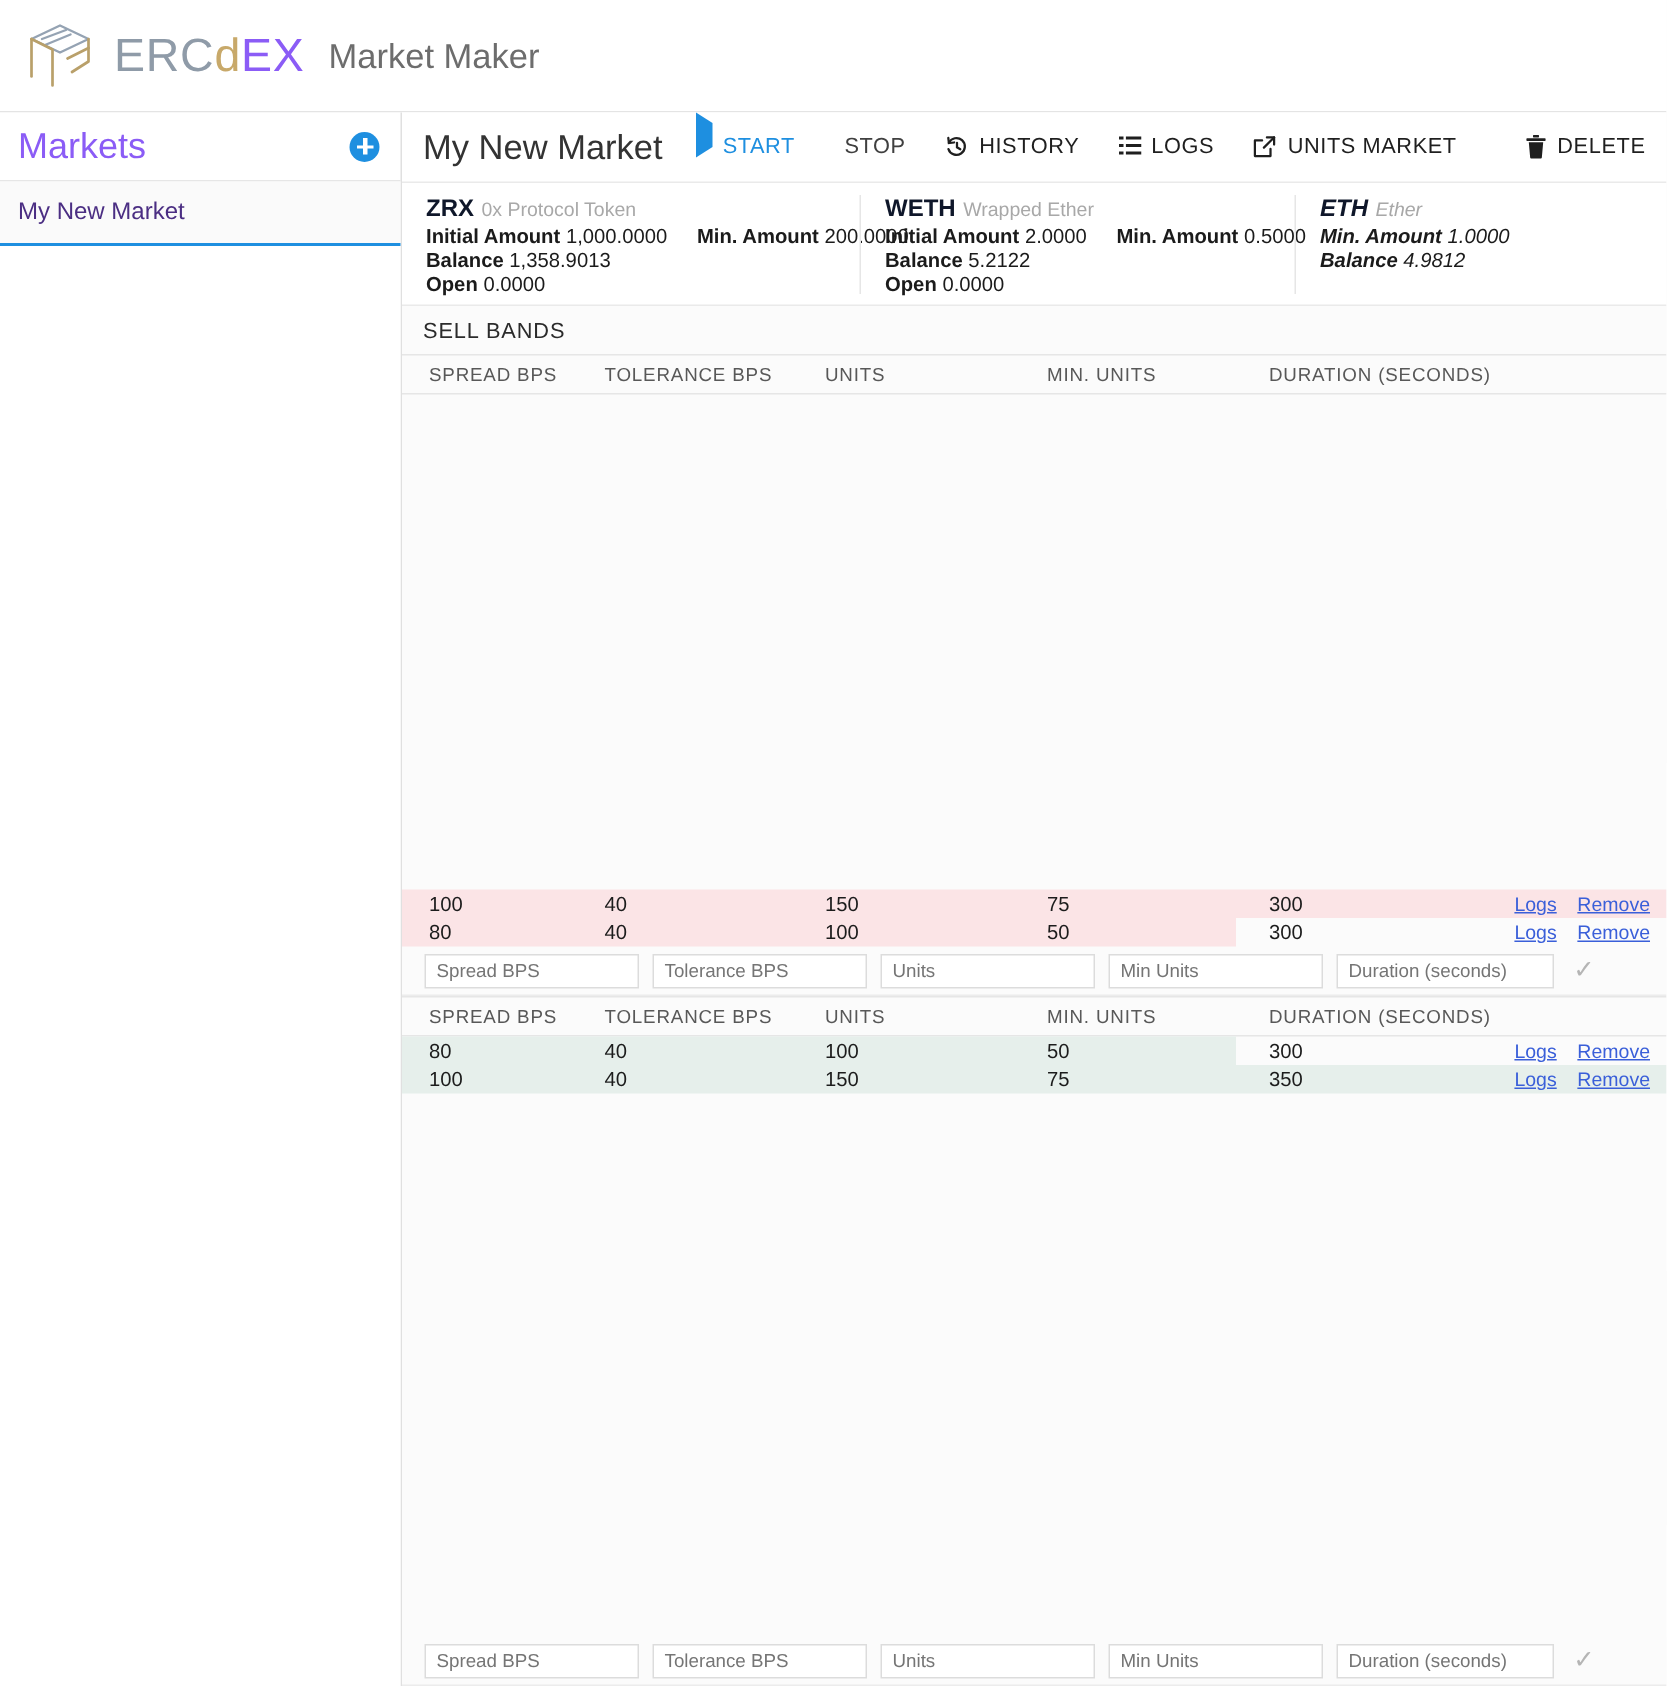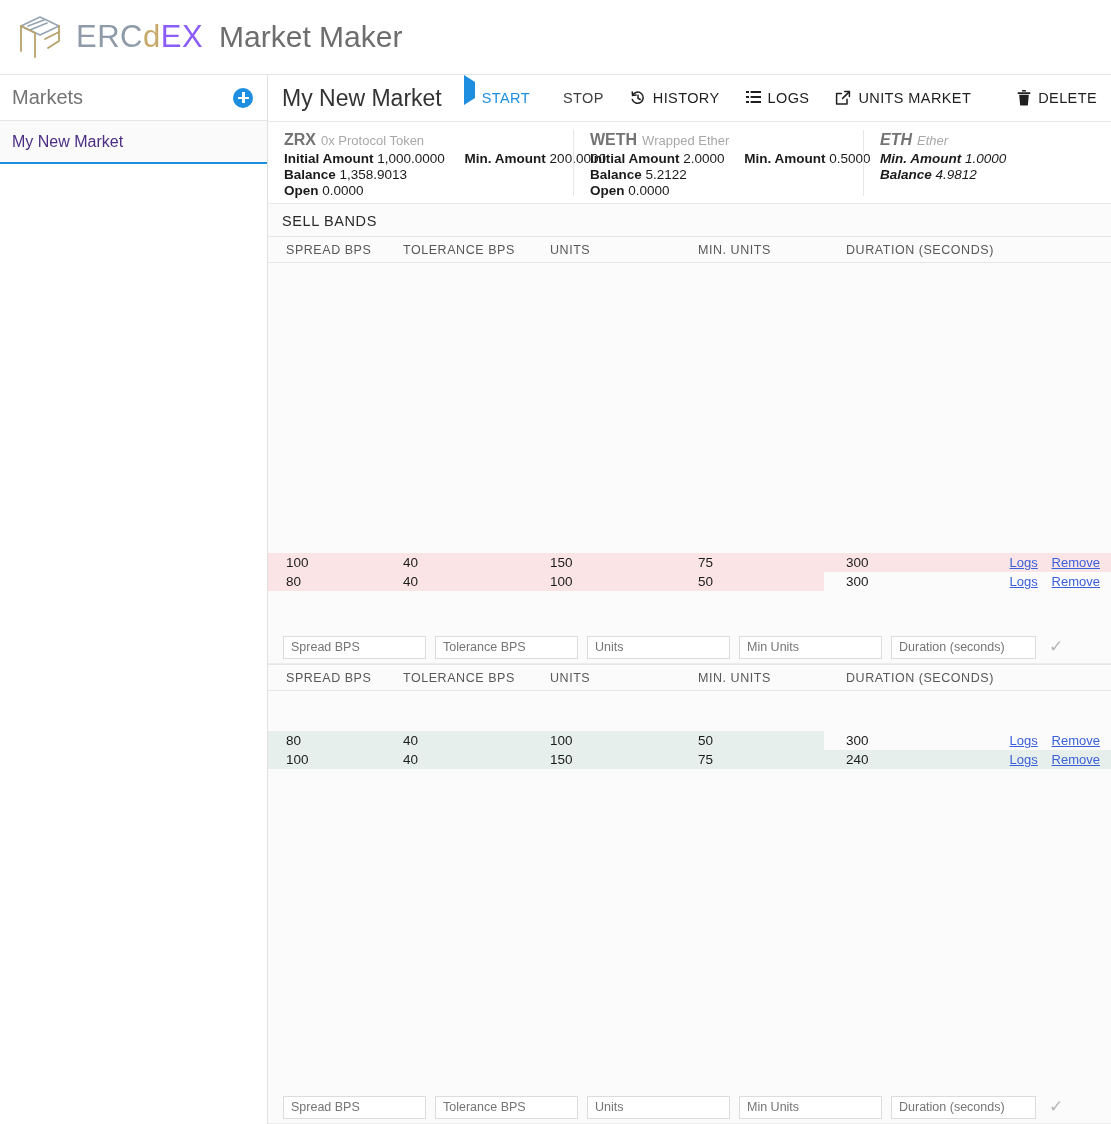--- a/index.html
+++ b/index.html
@@ -28,21 +28,21 @@
     font-size: 31px;
     font-weight: 300;
     letter-spacing: .5px;
     white-space: nowrap;
   }
   .brand-erc  { color: #8f9ba8; }
   .brand-d    { color: #c8a96a; }
   .brand-ex   { color: #8b5cf6; }
   #app-subtitle {
     margin-left: 16px;
-    font-size: 30px;
+    font-size: 23px;
     font-weight: 400;
     color: #6d6d6d;
     white-space: nowrap;
   }
 
   
   #body-split { display: flex; height: calc(1124px - 75px); }
 
   
   #sidebar {
@@ -50,21 +50,21 @@
     background: #ffffff;
     border-right: 1px solid #e0e0e0;
     display: flex; flex-direction: column;
   }
   #sidebar-header {
     height: 46px;
     display: flex; align-items: center; justify-content: space-between;
     padding: 0 14px 0 12px;
     border-bottom: 1px solid #e6e6e6;
   }
-  #sidebar-title { font-size: 20px; color: #737373; font-weight: 400; }
+  #sidebar-title { font-size: 24px; color: #8b5cf6; font-weight: 400; }
   .plus-circle {
     width: 20px; height: 20px; border-radius: 50%;
     background: #1e8fe0; position: relative; cursor: pointer;
   }
   .plus-circle::before, .plus-circle::after {
     content: ""; position: absolute; background: #fff;
   }
   .plus-circle::before { left: 4.5px; top: 9px; width: 11px; height: 2.5px; }
   .plus-circle::after  { top: 4.5px; left: 9px; height: 11px; width: 2.5px; }
 
@@ -128,38 +128,38 @@
     border-bottom: 1px solid #eaeaea;
     display: flex; align-items: flex-start;
     padding-top: 8px;
   }
   .token-panel { padding: 0 16px; height: 66px; }
   .token-panel + .token-panel { border-left: 1px solid #e6e6e6; }
   #token-zrx  { width: 305px; }
   #token-weth { width: 290px; }
   #token-eth  { width: 220px; font-style: italic; }
   .tk-head { line-height: 19px; margin-bottom: 1px; white-space: nowrap; }
-  .tk-sym  { font-size: 16px; font-weight: 700; color: #737373; }
+  .tk-sym  { font-size: 16px; font-weight: 700; color: #0f172a; }
   .tk-name { font-size: 13px; color: #a8a8a8; margin-left: 5px; }
   .tk-line { font-size: 13.5px; color: #1b1b1b; line-height: 16px; white-space: nowrap; }
   .tk-line .lbl { font-weight: 700; }
   .tk-line .val { font-weight: 400; }
   .tk-line .pair2 { margin-left: 16px; }
 
   
   .band-section { display: flex; flex-direction: column; min-height: 0; }
   #sell-section { flex: 1 1 0; }
   #buy-section  { flex: 1 1 0; }
 
   .band-heading {
     font-size: 14.5px; letter-spacing: .6px;
     color: #2b2b2b; padding: 9px 0 7px 14px;
     background: #fbfbfb;
   }
-  .band-table { display: flex; flex-direction: column; flex: 1 1 auto; min-height: 0; gap: 40px; }
+  .band-table { display: flex; flex-direction: column; flex: 1 1 auto; min-height: 0; }
   .band-head-row {
     display: flex; align-items: center;
     height: 27px; flex: 0 0 27px;
     border-top: 1px solid #e6e6e6;
     border-bottom: 1px solid #e6e6e6;
     background: #fbfbfb;
   }
   .band-head-row .cell {
     font-size: 12.5px; letter-spacing: .55px; color: #585858;
   }
@@ -444,21 +444,21 @@
               <a>Remove</a>
             </span>
           </div>
 
           <div class="band-row">
             <span class="row-hl buy-hl" style="width:100%"></span>
             <span class="cell c-spread">100</span>
             <span class="cell c-tolerance">40</span>
             <span class="cell c-units">150</span>
             <span class="cell c-minunits">75</span>
-            <span class="cell c-duration">240</span>
+            <span class="cell c-duration">350</span>
             <span class="cell c-actions">
               <a>Logs</a>
               <a>Remove</a>
             </span>
           </div>
 
           <div class="rows-filler"></div>
         </div>
 
         <div class="band-input-row">

